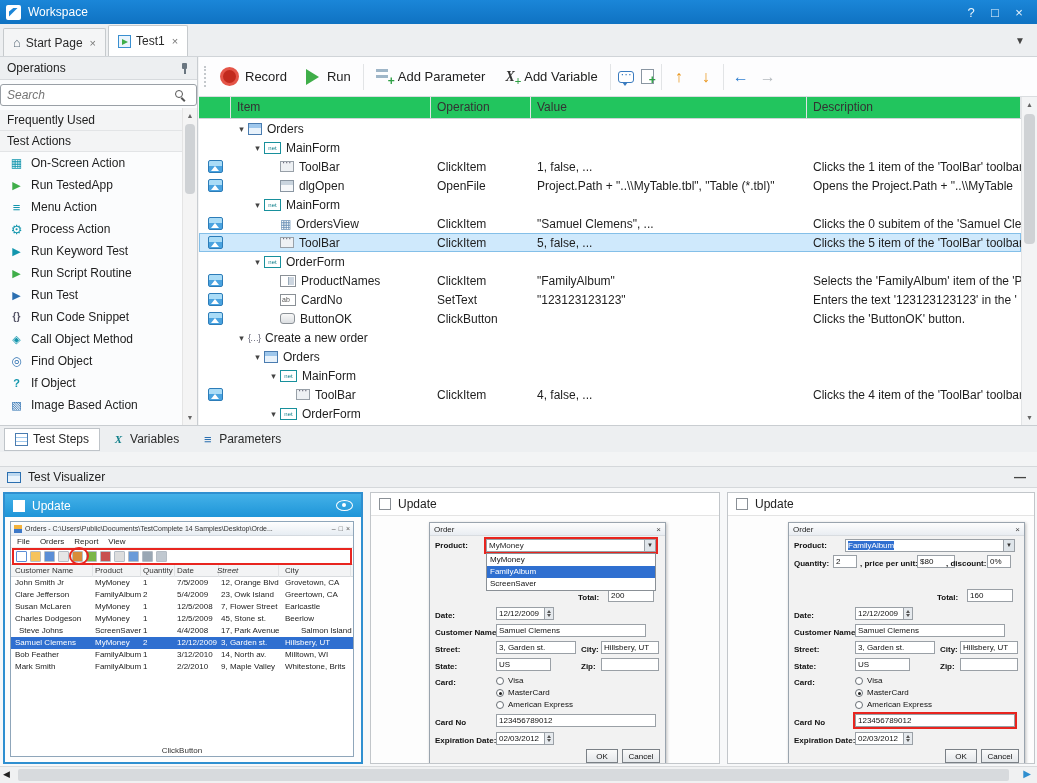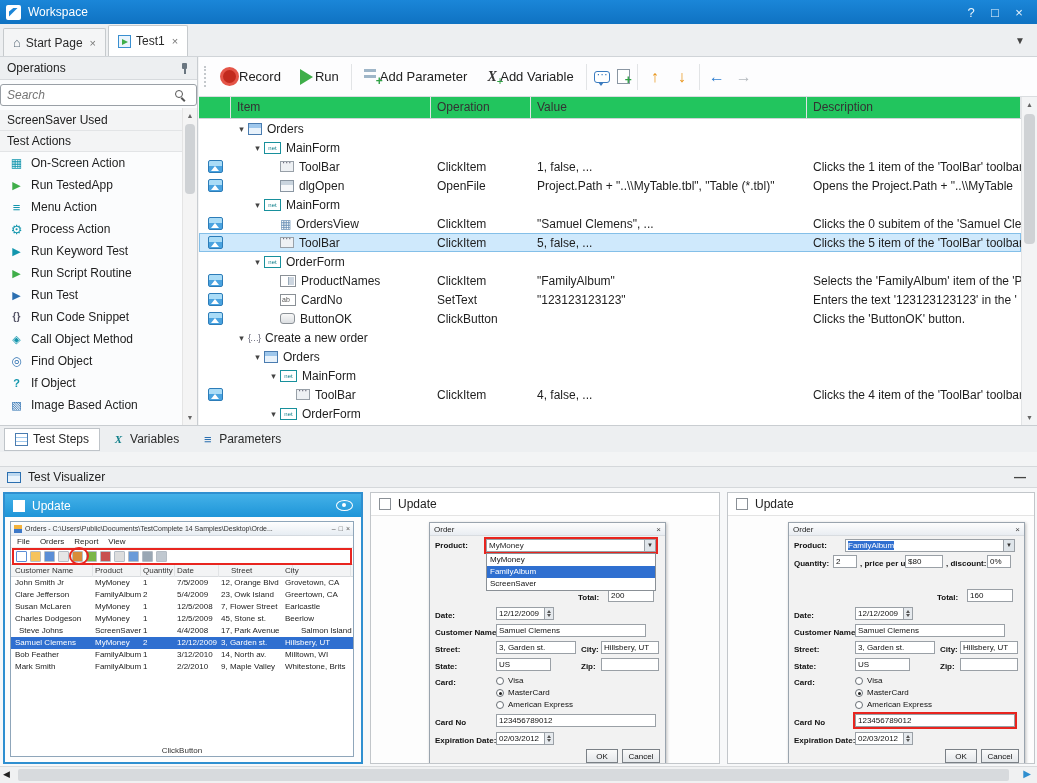--- a/index.html
+++ b/index.html
@@ -47,21 +47,21 @@
 .op-ic[data-icon="call-object-method-icon"]::before{content:"◈";color:#1396ad;font-size:11px}
 .op-ic[data-icon="find-object-icon"]::before{content:"◎";color:#2b6fb0;font-size:12px}
 .op-ic[data-icon="if-object-icon"]::before{content:"?";color:#1396ad;font-size:11px}
 .op-ic[data-icon="image-based-action-icon"]::before{content:"▧";color:#2b6fb0;font-size:11px}
 .ops-scroll{position:absolute;right:0;top:0;bottom:0;width:15px;background:#f4f4f4;border-left:1px solid #e4e4e4}
 .sb-arrow{position:absolute;left:0;width:100%;height:15px;text-align:center;font-size:7px;color:#666;line-height:15px}
 .sb-thumb{position:absolute;left:2px;right:2px;background:#cfd2d5;border-radius:4px}
 
 .kt-toolbar{position:absolute;left:199px;top:57px;right:0;height:40px;background:#fdfdfe;border-bottom:1px solid #dadde0;display:flex;align-items:center;gap:7px;padding:0 8px 0 16px}
 .tb-grip{position:absolute;left:5px;top:9px;bottom:9px;width:3px;border-left:2px dotted #c4c8cc}
-.tbtn{display:flex;align-items:center;font-size:13px;color:#222;padding:3px 5px}
+.tbtn{display:flex;align-items:center;gap:6px;font-size:13px;color:#222;padding:3px 5px}
 .rec-icon{width:19px;height:19px;border-radius:50%;background:#c22a1e;border:3px solid #e45548}
 .run-icon{width:0;height:0;border-left:13px solid #3fae49;border-top:8px solid transparent;border-bottom:8px solid transparent;margin:0 2px}
 .addparam-icon{width:16px;height:15px;position:relative;background:repeating-linear-gradient(#9fb6c8 0 3px,transparent 3px 6px);background-size:12px 12px;background-repeat:no-repeat}
 .addparam-icon::after,.addvar-icon::after,.cm2-icon::after{content:"+";position:absolute;right:-3px;bottom:-4px;color:#2ea044;font-weight:bold;font-size:12px}
 .addvar-icon{position:relative;font:italic bold 14px "Liberation Serif",serif;color:#333;width:16px;text-align:center}
 .cm1-icon{width:16px;height:12px;border:1px solid #3a7bbf;border-radius:3px;position:relative;background:#fff}
 .cm1-icon::before{content:"⋯";position:absolute;left:2px;top:-4px;color:#3a7bbf;font-size:11px}
 .cm1-icon::after{content:"";position:absolute;left:3px;bottom:-4px;border-left:3px solid transparent;border-right:3px solid transparent;border-top:4px solid #3a7bbf}
 .cm2-icon{width:13px;height:15px;border:1px solid #8a96a2;background:#fff;position:relative}
 .arr{font-size:16px;font-weight:bold;width:20px;text-align:center}
@@ -195,21 +195,21 @@
 <div class="sidebar" data-interactable="false">
   <div class="ops-header" data-interactable="false">
     <span data-interactable="false">Operations</span>
     <span class="pin-icon" data-interactable="true"></span>
   </div>
   <div class="search-wrap" data-interactable="false">
     <input class="search-input" data-interactable="true" placeholder="Search" style="">
     <span class="search-icon" data-interactable="false"></span>
   </div>
   <div class="ops-list" data-interactable="false">
-      <div class="op-group" data-interactable="true">ScreenSaver Used</div>
+      <div class="op-group" data-interactable="true">Frequently Used</div>
       <div class="op-group" data-interactable="true">Test Actions</div>
       <div class="op-item" data-interactable="true">
         <span class="op-ic" data-icon="onscreen-action-icon" data-interactable="false"></span>
         <span data-interactable="false">On-Screen Action</span>
       </div>
       <div class="op-item" data-interactable="true">
         <span class="op-ic" data-icon="run-testedapp-icon" data-interactable="false"></span>
         <span data-interactable="false">Run TestedApp</span>
       </div>
       <div class="op-item" data-interactable="true">
@@ -559,21 +559,21 @@
           <span class="mw-tool mt-j" data-interactable="false"></span>
           <span class="mw-tool mt-k" data-interactable="false"></span>
           <span class="red-rect" data-interactable="false"></span>
           <span class="red-circle" data-interactable="false"></span>
         </div>
         <div class="mw-thead" data-interactable="false">
             <span class="mw-cell" data-interactable="false" style="left: 4px; width: 78px;">Customer Name</span>
             <span class="mw-cell" data-interactable="false" style="left: 84px; width: 46px;">Product</span>
             <span class="mw-cell" data-interactable="false" style="left: 132px; width: 32px;">Quantity</span>
             <span class="mw-cell" data-interactable="false" style="left: 166px; width: 42px;">Date</span>
-            <span class="mw-cell" data-interactable="false" style="left: 220px; width: 62px;">Street</span>
+            <span class="mw-cell" data-interactable="false" style="left: 206px; width: 62px; font-style: italic;">Street</span>
             <span class="mw-cell" data-interactable="false" style="left: 274px; width: 66px;">City</span>
           </div>
         <div data-interactable="false">
             <div class="mw-row" data-interactable="false">
               <span class="mw-cell" data-interactable="false" style="left: 4px; width: 78px;">John Smith Jr</span>
               <span class="mw-cell" data-interactable="false" style="left: 84px; width: 46px;">MyMoney</span>
               <span class="mw-cell" data-interactable="false" style="left: 132px; width: 32px;">1</span>
               <span class="mw-cell" data-interactable="false" style="left: 166px; width: 42px;">7/5/2009</span>
               <span class="mw-cell" data-interactable="false" style="left: 210px; width: 62px;">12, Orange Blvd</span>
               <span class="mw-cell" data-interactable="false" style="left: 274px; width: 66px;">Grovetown, CA</span>
@@ -710,21 +710,21 @@
           <span class="md-close" data-interactable="false">×</span>
         </div>
         <span class="md-label" style="left:5px;top:16px" data-interactable="false">Product:</span>
         <span class="md-combo focus" style="left:56px;top:16px;width:170px" data-interactable="false">
           <span class="combo-text" data-interactable="false">FamilyAlbum</span>
           <span class="combo-arrow" data-interactable="false">▼</span>
         </span>
         <span class="md-label" style="left:5px;top:34px" data-interactable="false">Quantity:</span>
         <span class="md-field" style="left:44px;top:32px;width:24px" data-interactable="false">2</span>
         <span class="md-label" style="left:71px;top:34px" data-interactable="false">, price per unit:</span>
-        <span class="md-field" style="left:116px;top:32px;width:38px" data-interactable="false">$80</span>
+        <span class="md-field" style="left:128px;top:32px;width:38px" data-interactable="false">$80</span>
         <span class="md-label" style="left:157px;top:34px" data-interactable="false">, discount:</span>
         <span class="md-field" style="left:198px;top:32px;width:24px" data-interactable="false">0%</span>
         <span class="md-label" style="left:148px;top:68px" data-interactable="false">Total:</span>
         <span class="md-field" style="left:178px;top:66px;width:46px" data-interactable="false">160</span>
         <span class="md-label" style="left:5px;top:86px" data-interactable="false">Date:</span>
         <span class="md-field" style="left:66px;top:84px;width:58px" data-interactable="false"><span>12/12/2009</span><span class="md-spin" data-interactable="false"></span></span>
         <span class="md-label" style="left:5px;top:103px" data-interactable="false">Customer Name:</span>
         <span class="md-field" style="left:66px;top:101px;width:150px" data-interactable="false">Samuel Clemens</span>
         <span class="md-label" style="left:5px;top:120px" data-interactable="false">Street:</span>
         <span class="md-field" style="left:66px;top:118px;width:80px" data-interactable="false">3, Garden st.</span>

